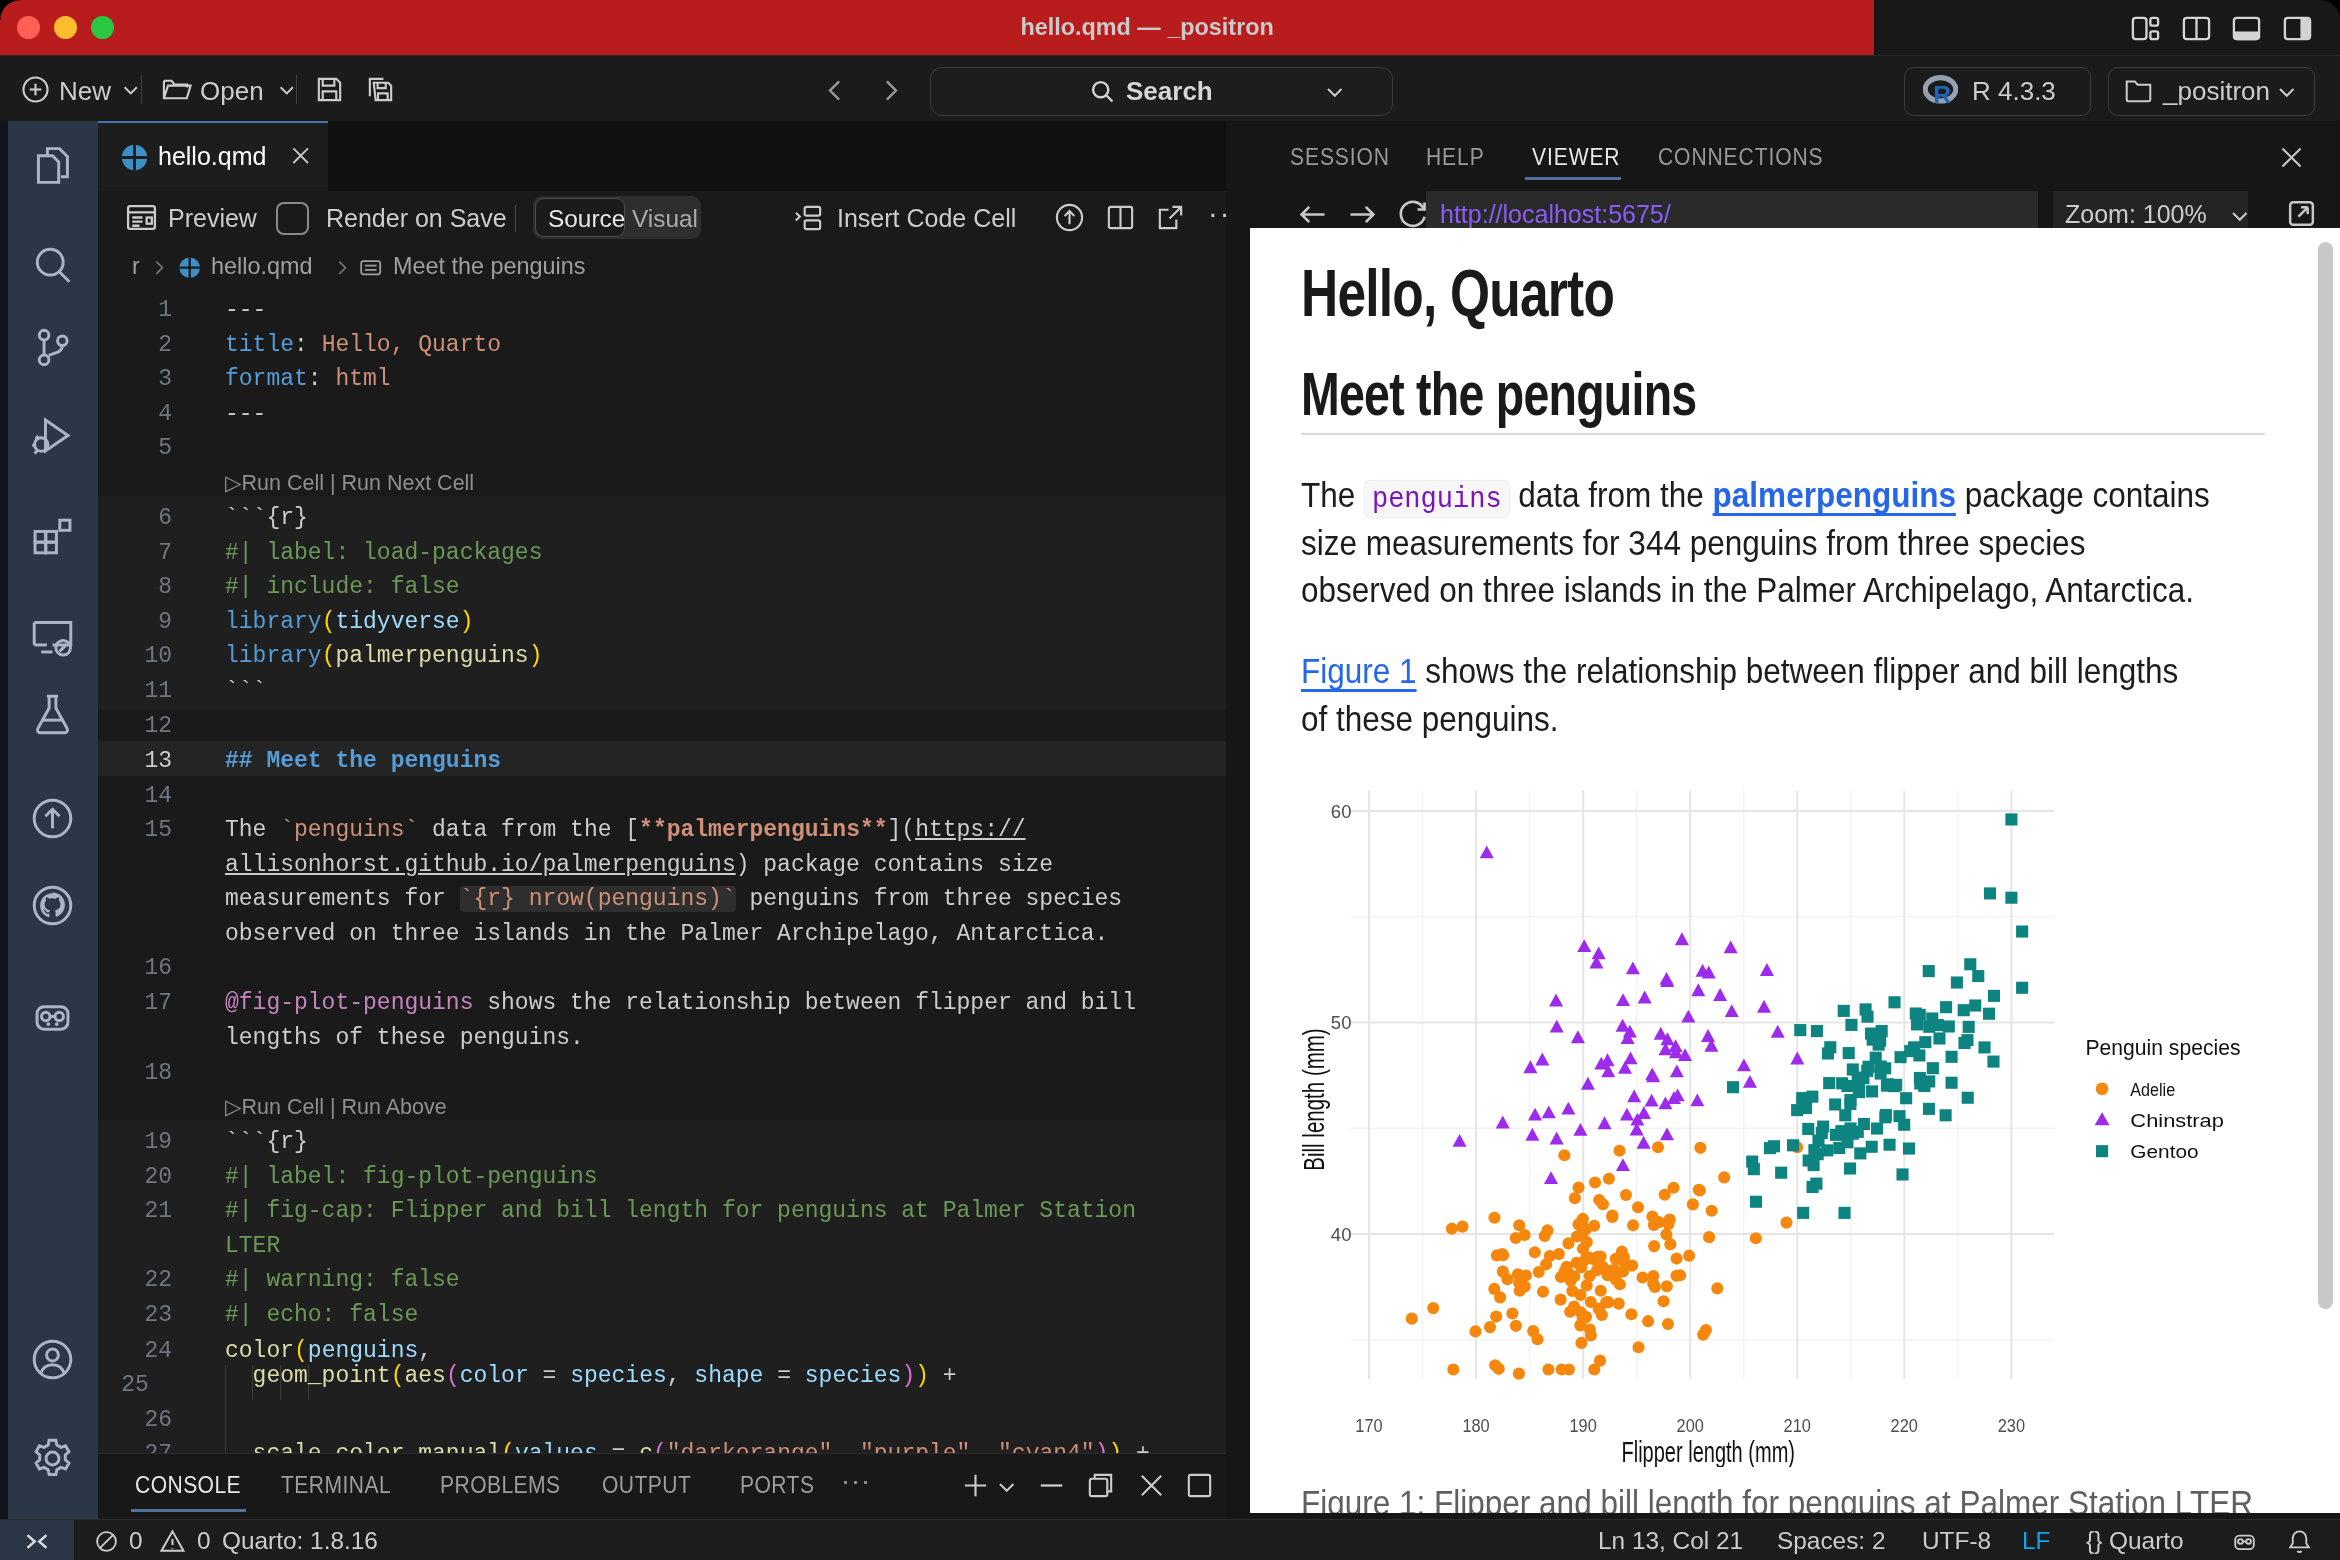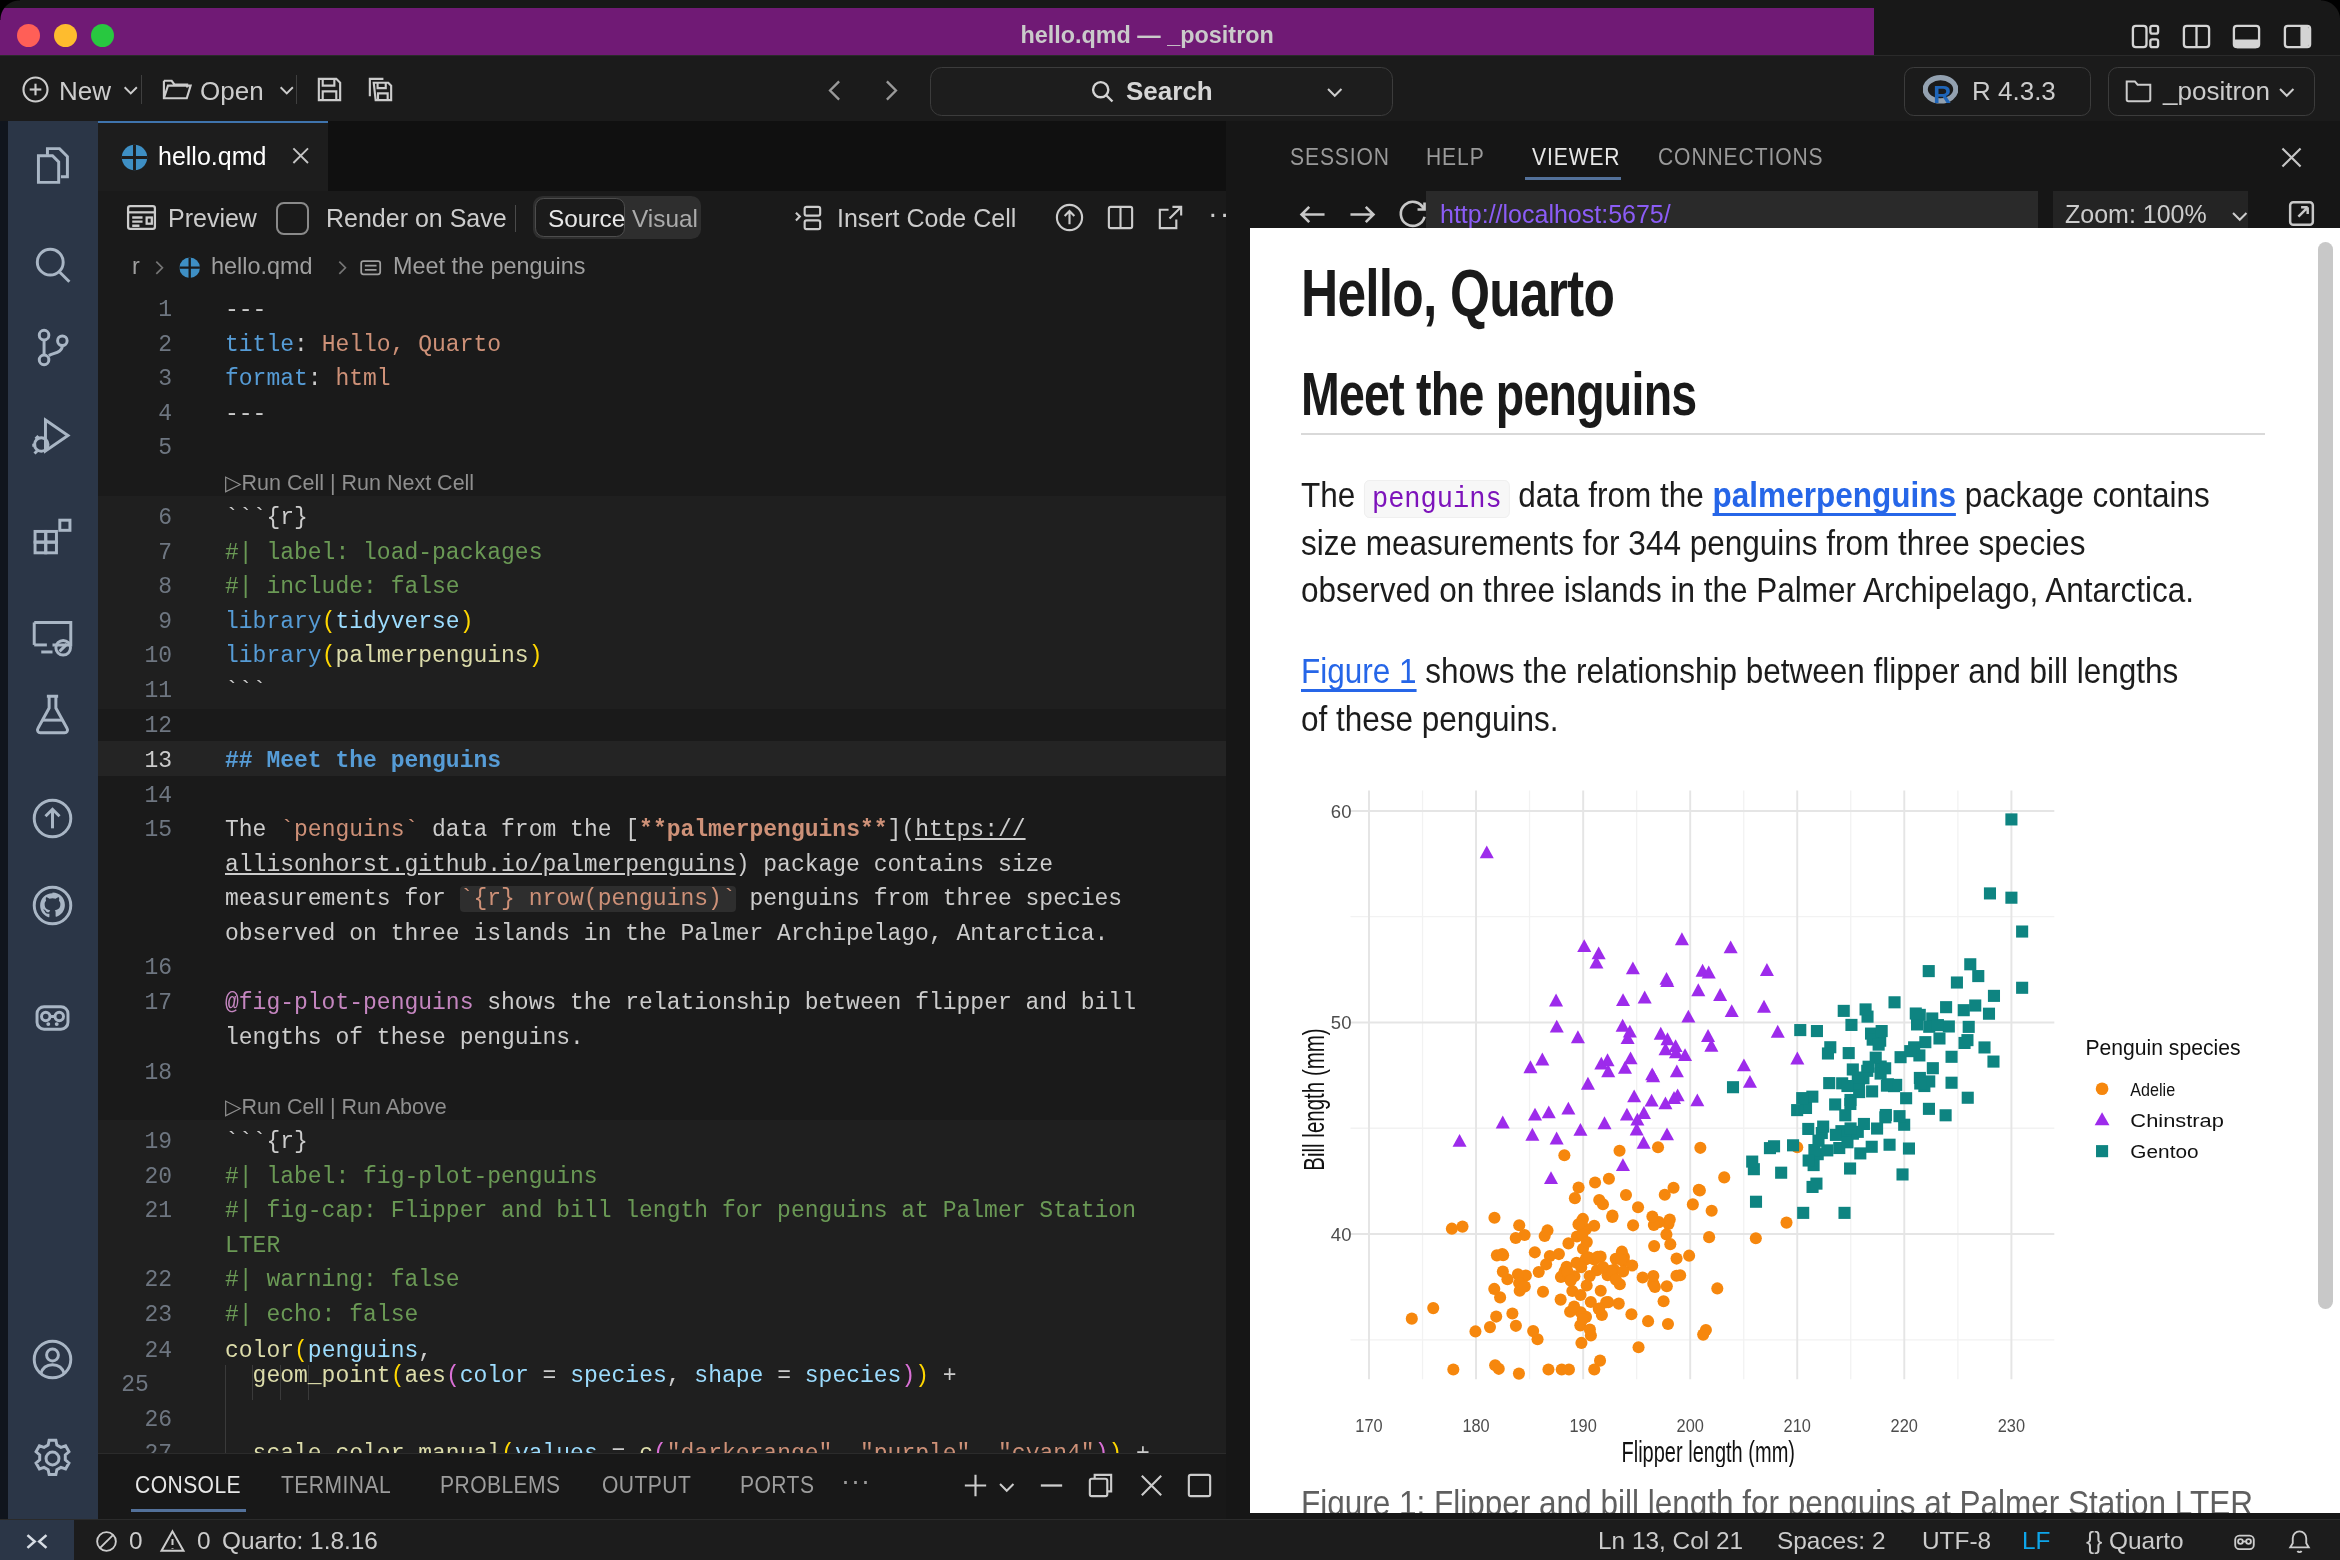--- a/index.html
+++ b/index.html
@@ -1,21 +1,21 @@
 <!DOCTYPE html>
 <html><head>
 <meta charset="utf-8">
 <style>
   * { margin:0; padding:0; box-sizing:border-box; }
   html,body { width:2341px; height:1560px; background:#181818; overflow:hidden; }
   #app { position:absolute; top:0; left:0; width:2341px; height:1560px;
          font-family:"Liberation Sans", sans-serif; }
   .abs { position:absolute; }
   
-  #titlebar { left:0; top:8px; width:1874px; height:55px; background:#701a75; }
+  #titlebar { left:0; top:0; width:1874px; height:55px; background:#b91c1c; }
   #toolbar  { left:0; top:55px; width:2341px; height:66px; background:#1b1b1b; border-top:1px solid #2a2a2a;}
   #activitybar { left:7.8px; top:121px; width:90px; height:1399px; background:#2b3647; }
   #leftedge { left:0; top:121px; width:7.8px; height:1399px; background:#10151d; }
   #tabstrip { left:98px; top:121px; width:1128px; height:70px; background:#101010; }
   #editorchrome { left:98px; top:191px; width:1128px; height:98px; background:#1a1a1a; }
   #editor { left:98px; top:289px; width:1128px; height:1164px; background:#1a1a1a; overflow:hidden; }
   #panelrow { left:98px; top:1453px; width:1128px; height:66px; background:#181818; border-top:1px solid #2b2b2b; }
   #statusbar { left:0; top:1519px; width:2341px; height:41px; background:#1c1c1c; border-top:1px solid #2b2b2b; }
   #rightpanel { left:1226px; top:121px; width:1115px; height:1399px; background:#161616; }
   #viewerwhite { left:1250px; top:228px; width:1090px; height:1285px; background:#ffffff; overflow:hidden; }

